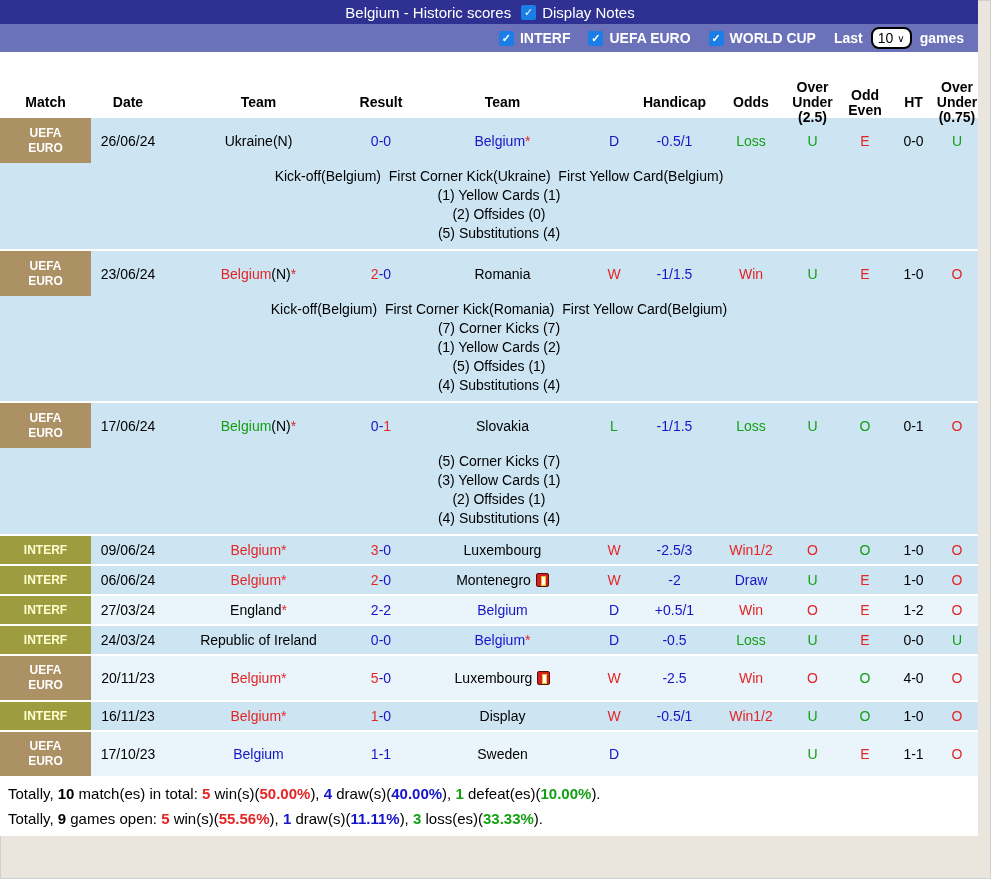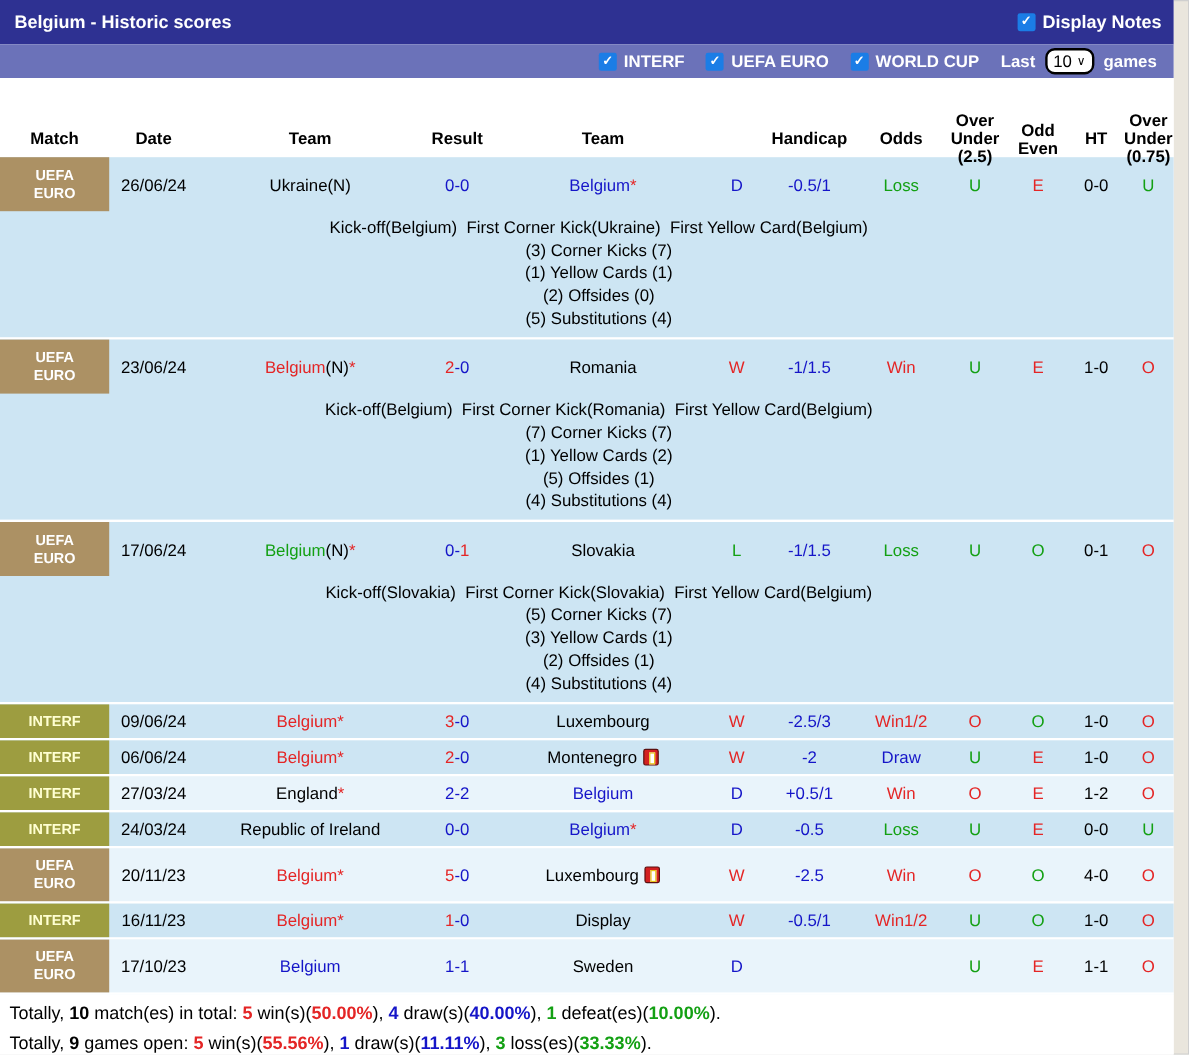--- a/index.html
+++ b/index.html
@@ -3,23 +3,23 @@
 <meta charset="utf-8">
 <style>
   * { margin:0; padding:0; box-sizing:border-box; }
   html,body { background:#fff; }
   body { font-family:"Liberation Sans", sans-serif; }
   .frame { position:relative; width:991px; height:879px; background:#eae6dd;
            box-shadow: inset 0 0 0 1px #cfcfcf; overflow:hidden; }
   .content { width:978px; background:#fff; }
 
   
-  .title-bar { height:37px; background:var(--navy); color:#fff; display:flex;
-               align-items:center; justify-content:space-between; padding:0 10px 0 12px;
-               font-size:15px; font-weight:bold; }
+  .title-bar { height:24px; background:var(--navy); color:#fff; display:flex;
+               align-items:center; justify-content:center; padding:0 10px 0 12px;
+               font-size:15px; font-weight:normal; }
   .filter-bar { height:28px; background:var(--slate); color:#fff; display:flex;
                 align-items:center; justify-content:flex-end; padding-right:14px;
                 font-size:14px; font-weight:bold; gap:8px; }
   .fgroup { display:inline-flex; align-items:center; gap:6px; margin-left:10px; }
   .checkbox { display:inline-block; width:15px; height:15px; border-radius:2px;
               background:var(--cbblue); color:#fff; font-size:11px; line-height:15px;
               text-align:center; cursor:pointer; }
   .select { display:inline-flex; align-items:center; background:#fff; color:#000;
             border:2px solid #000; border-radius:8px; height:22px; padding:0 5px;
             font-weight:normal; margin:0 2px; cursor:pointer; }
@@ -132,21 +132,20 @@
             <div class="cell c-blue">D</div>
             <div class="cell c-blue">-0.5/1</div>
             <div class="cell c-green">Loss</div>
             <div class="cell c-green">U</div>
             <div class="cell c-red">E</div>
             <div class="cell">0-0</div>
             <div class="cell c-green">U</div>
           </div>
           <div class="notes">
             <div class="note-line">Kick-off(Belgium)&nbsp; First Corner Kick(Ukraine)&nbsp; First Yellow Card(Belgium)</div>
-            <div class="note-line">(3) Corner Kicks (7)</div>
             <div class="note-line">(1) Yellow Cards (1)</div>
             <div class="note-line">(2) Offsides (0)</div>
             <div class="note-line">(5) Substitutions (4)</div>
           </div>
         </div>
         <div class="block shade-blue">
           <div class="grid row main h-tall">
             <div class="badge euro">UEFA
 EURO</div>
             <div class="cell">23/06/24</div>
@@ -179,21 +178,20 @@
             <div class="cell"><span class="c-black">Slovakia</span></div>
             <div class="cell c-green">L</div>
             <div class="cell c-blue">-1/1.5</div>
             <div class="cell c-green">Loss</div>
             <div class="cell c-green">U</div>
             <div class="cell c-green">O</div>
             <div class="cell">0-1</div>
             <div class="cell c-red">O</div>
           </div>
           <div class="notes">
-            <div class="note-line">Kick-off(Slovakia)&nbsp; First Corner Kick(Slovakia)&nbsp; First Yellow Card(Belgium)</div>
             <div class="note-line">(5) Corner Kicks (7)</div>
             <div class="note-line">(3) Yellow Cards (1)</div>
             <div class="note-line">(2) Offsides (1)</div>
             <div class="note-line">(4) Substitutions (4)</div>
           </div>
         </div>
         <div class="block shade-blue">
           <div class="grid row main h-short">
             <div class="badge interf">INTERF</div>
             <div class="cell">09/06/24</div>

